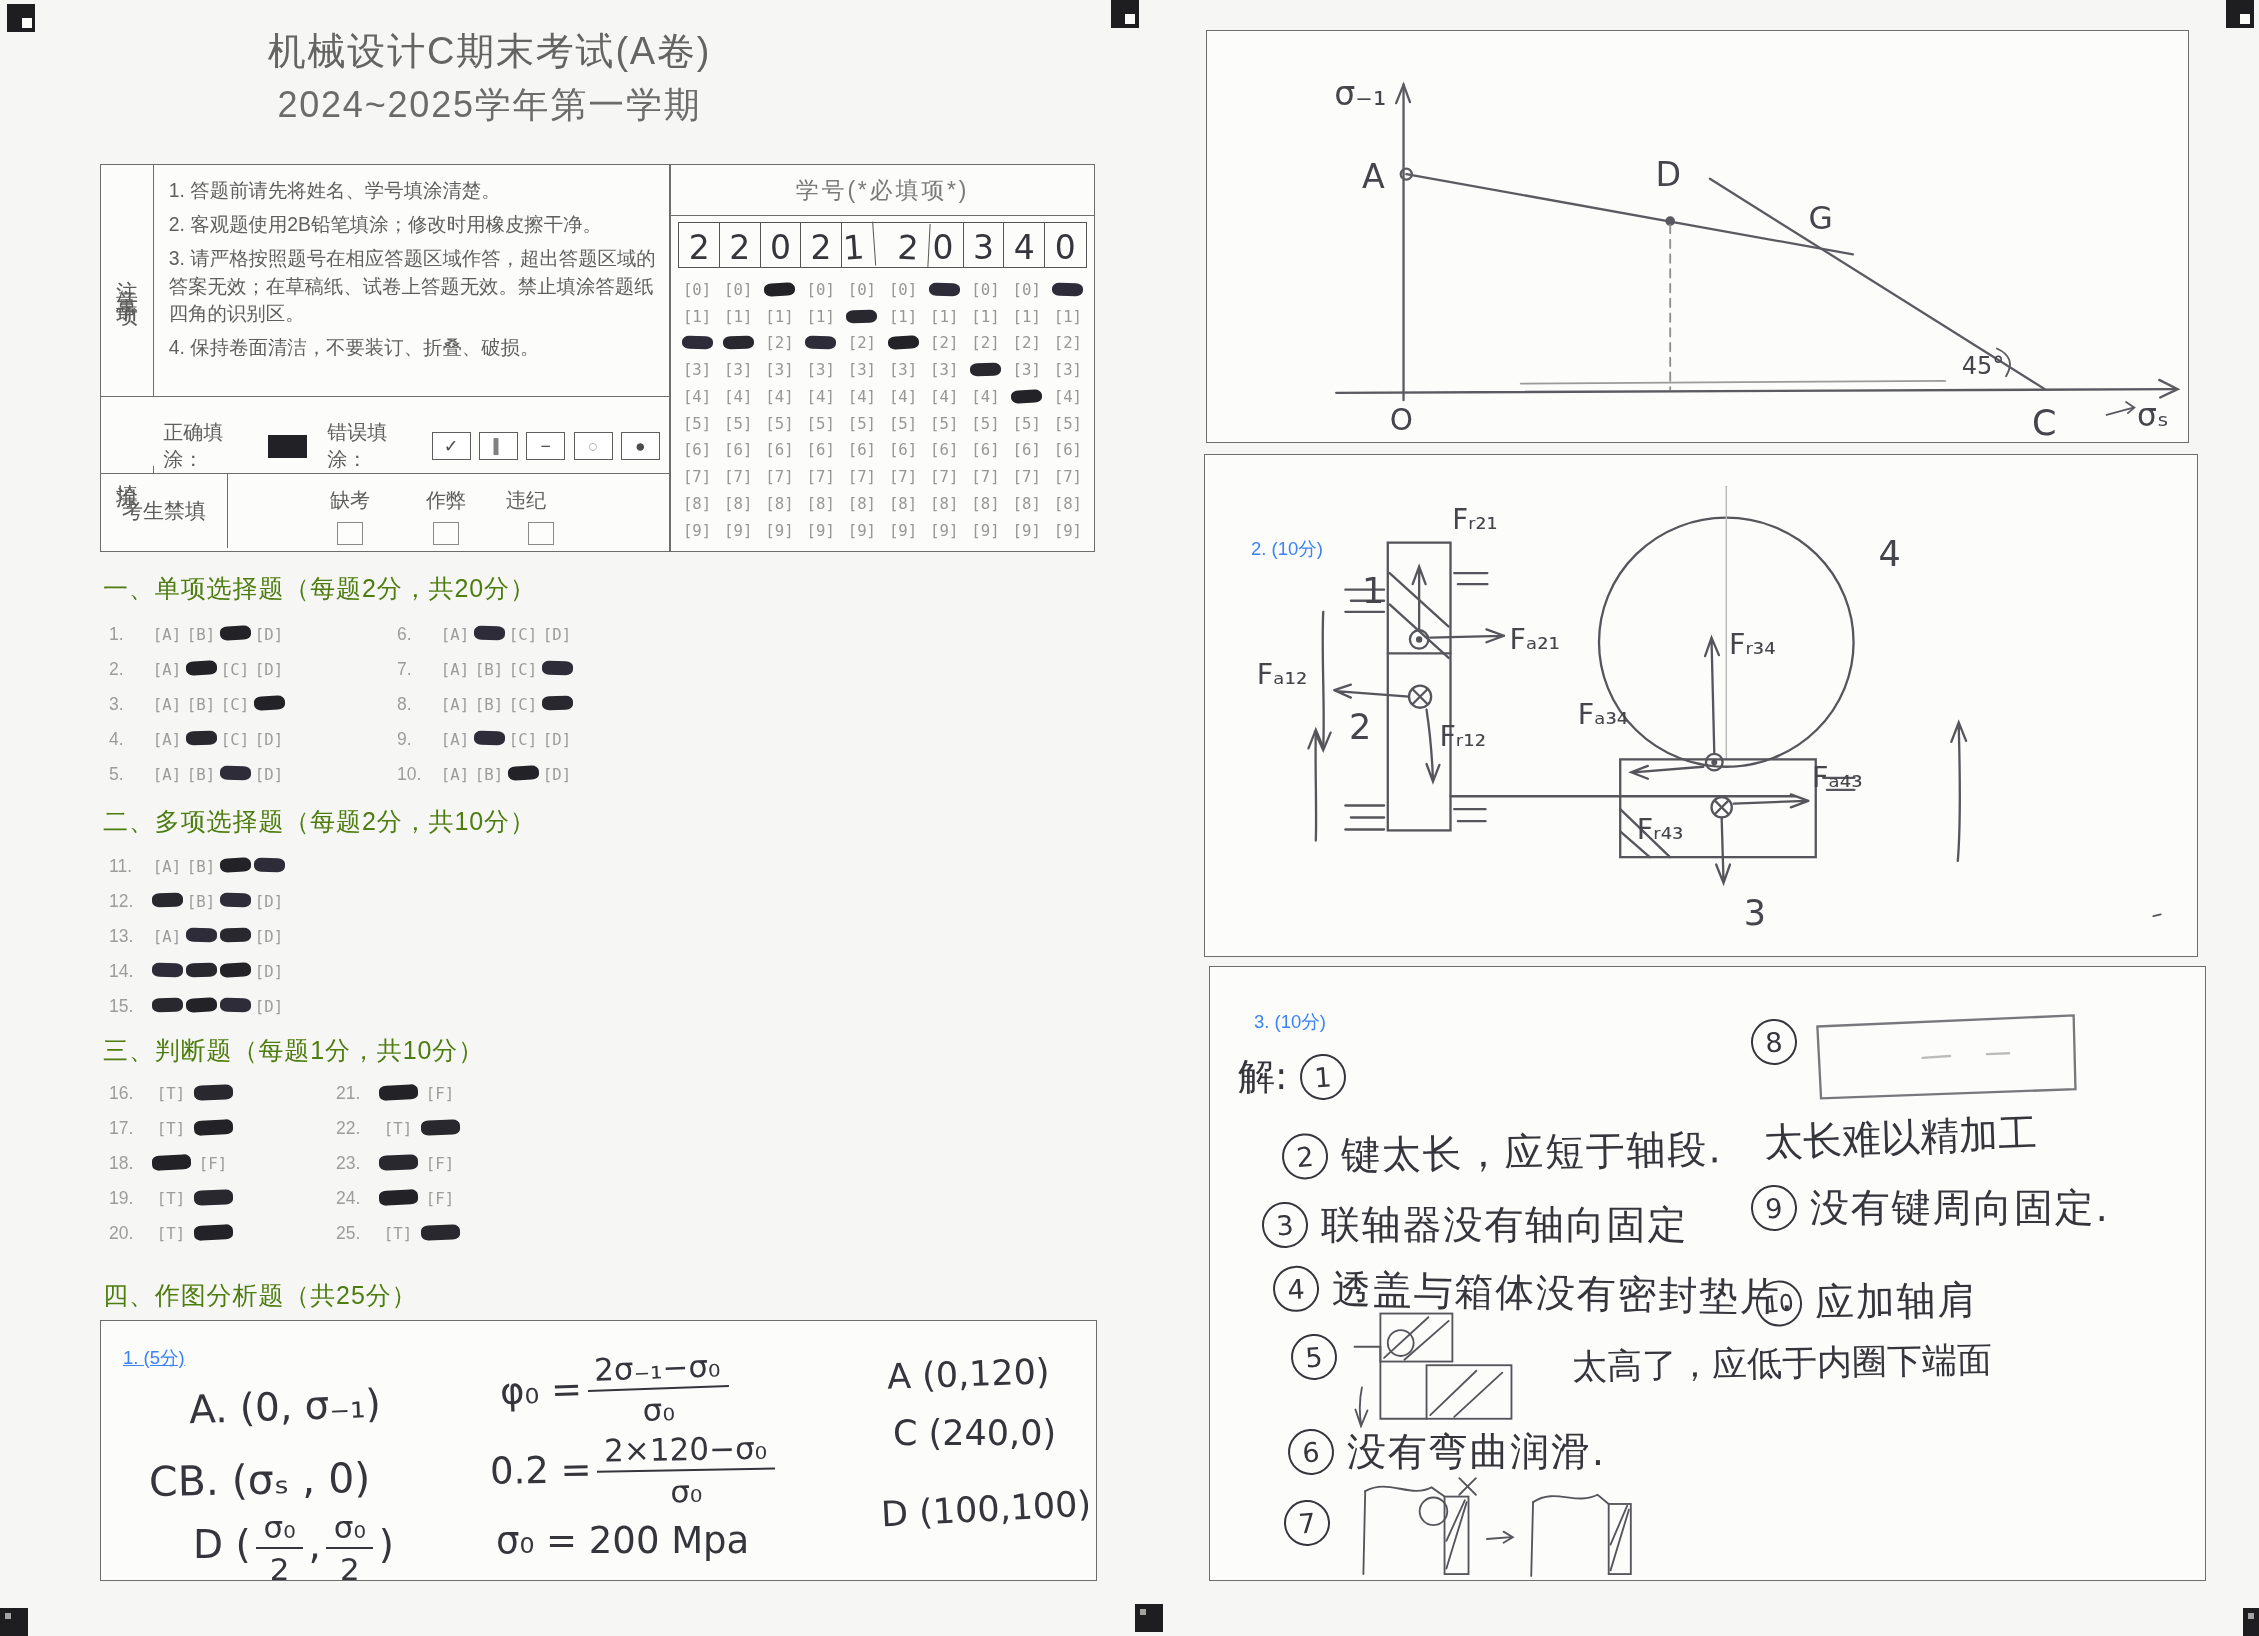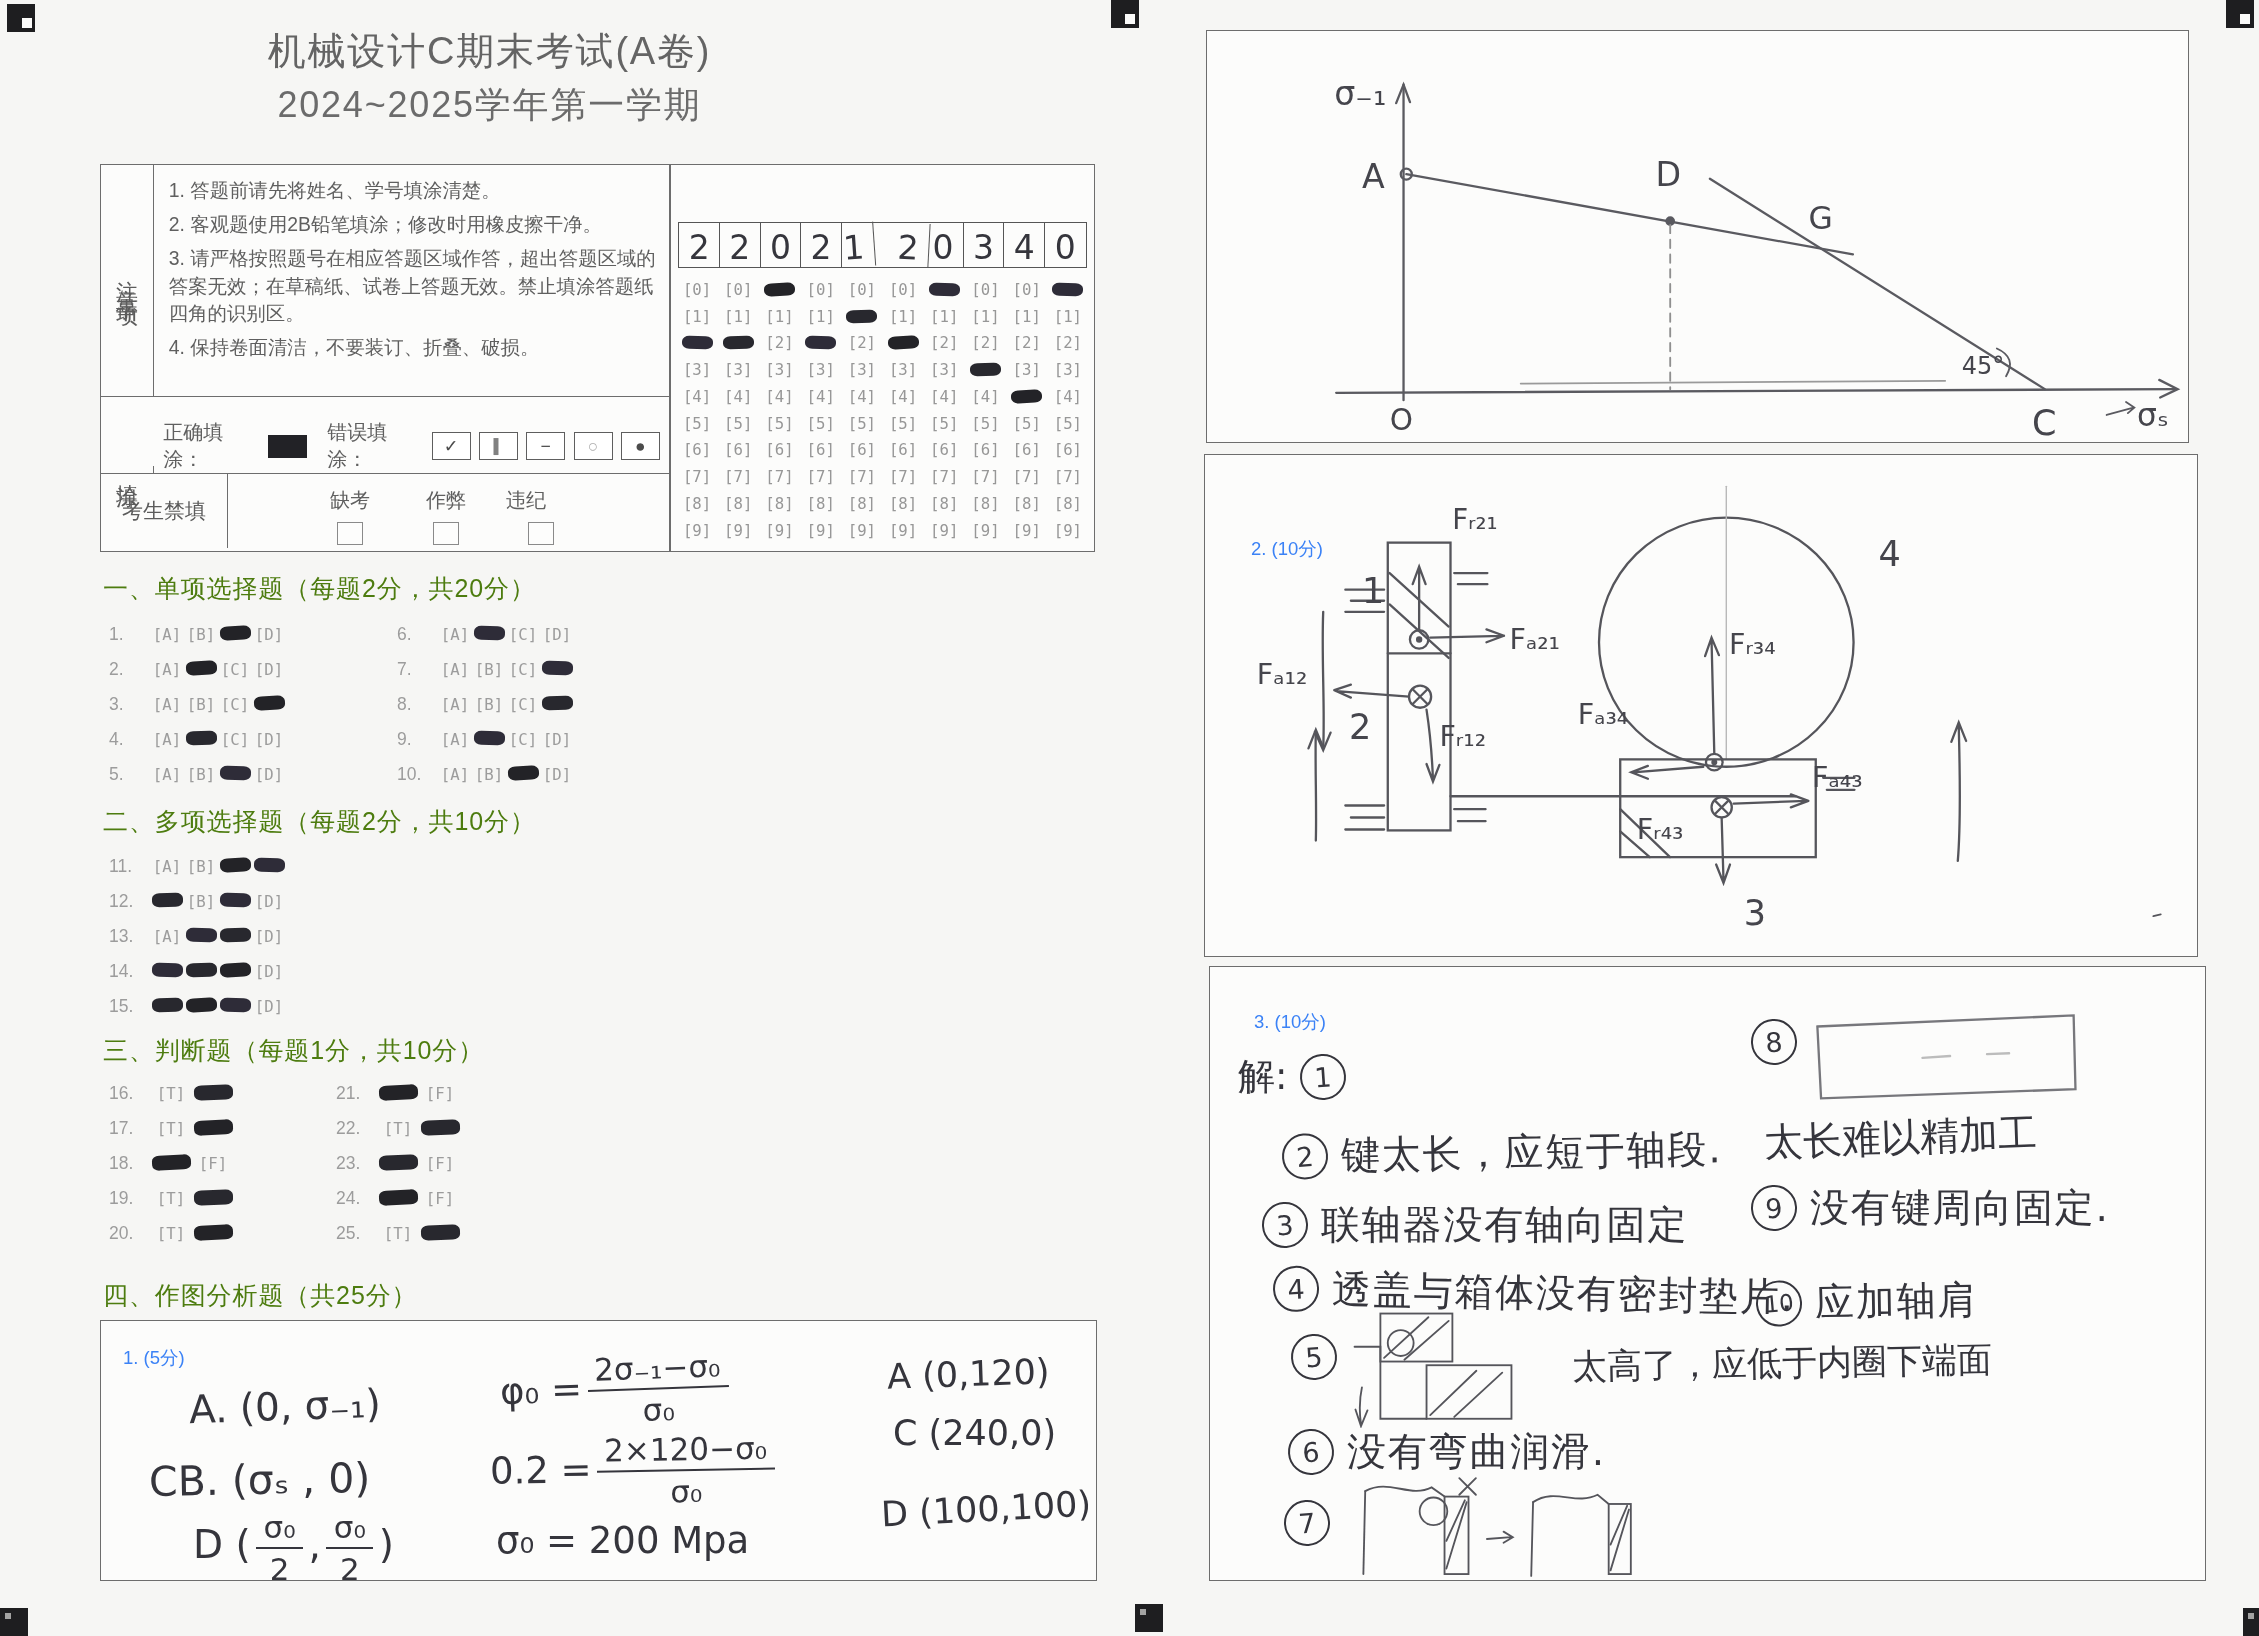--- a/index.html
+++ b/index.html
@@ -153,20 +153,21 @@
       <span class="forb-word" style="left:198px;">作弊</span>
       <span class="forb-word" style="left:278px;">违纪</span>
       <span class="chk" style="left:109px;"></span>
       <span class="chk" style="left:205px;"></span>
       <span class="chk" style="left:300px;"></span>
     </div>
   </div>
 </div>
 
 <div class="frame" style="left:670px;top:164px;width:425px;height:388px;">
+  <div class="sid-title">学号(*必填项*)</div>
   <div id="id-digits">
       <div class="dcell hw">2</div>
       <div class="dcell hw">2</div>
       <div class="dcell hw">0</div>
       <div class="dcell hw">2</div>
       <div class="dcell hw">1</div>
       <div class="dcell hw">2</div>
       <div class="dcell hw">0</div>
       <div class="dcell hw">3</div>
       <div class="dcell hw">4</div>
@@ -469,21 +470,21 @@
         <span class="qnum">25.</span>
         <span class="opt optw">[T]</span>
         <span class="bww"><span class="blob "></span></span>
       </div>
     </div>
   </div>
 
 <div class="sec-h" style="left:103px;top:1279px;">四、作图分析题（共25分）</div>
 
 <div class="frame" style="left:100px;top:1320px;width:997px;height:261px;">
-  <span class="plabel" style="left:22px;top:24px;">1. (5分)</span>
+  <span class="plabel" style="left:22px;top:24px;text-decoration:underline;">1. (5分)</span>
   <div class="hwline hw" style="left:88px;top:63px;font-size:39px;transform:rotate(-2deg);">A. (0, σ₋₁)</div>
   <div class="hwline hw" style="left:48px;top:135px;font-size:41px;transform:rotate(-1deg);">CB. (σₛ , 0)</div>
   <div class="hwline hw" style="left:92px;top:188px;font-size:39px;">
     <span>D (</span><span class="frac" style="font-size:31px;"><span class="fn">σ₀</span><span class="fd">2</span></span><span>,</span><span class="frac" style="font-size:31px;"><span class="fn">σ₀</span><span class="fd">2</span></span><span>)</span>
   </div>
   <div class="hwline hw" style="left:399px;top:29.5px;font-size:37px;transform:rotate(-2deg);">
     <span>φ₀ =</span><span class="frac" style="font-size:31px;"><span class="fn">2σ₋₁−σ₀</span><span class="fd">σ₀</span></span>
   </div>
   <div class="hwline hw" style="left:389px;top:111px;font-size:37px;transform:rotate(-1deg);">
     <span>0.2 =</span><span class="frac" style="font-size:31px;"><span class="fn">2×120−σ₀</span><span class="fd">σ₀</span></span>

